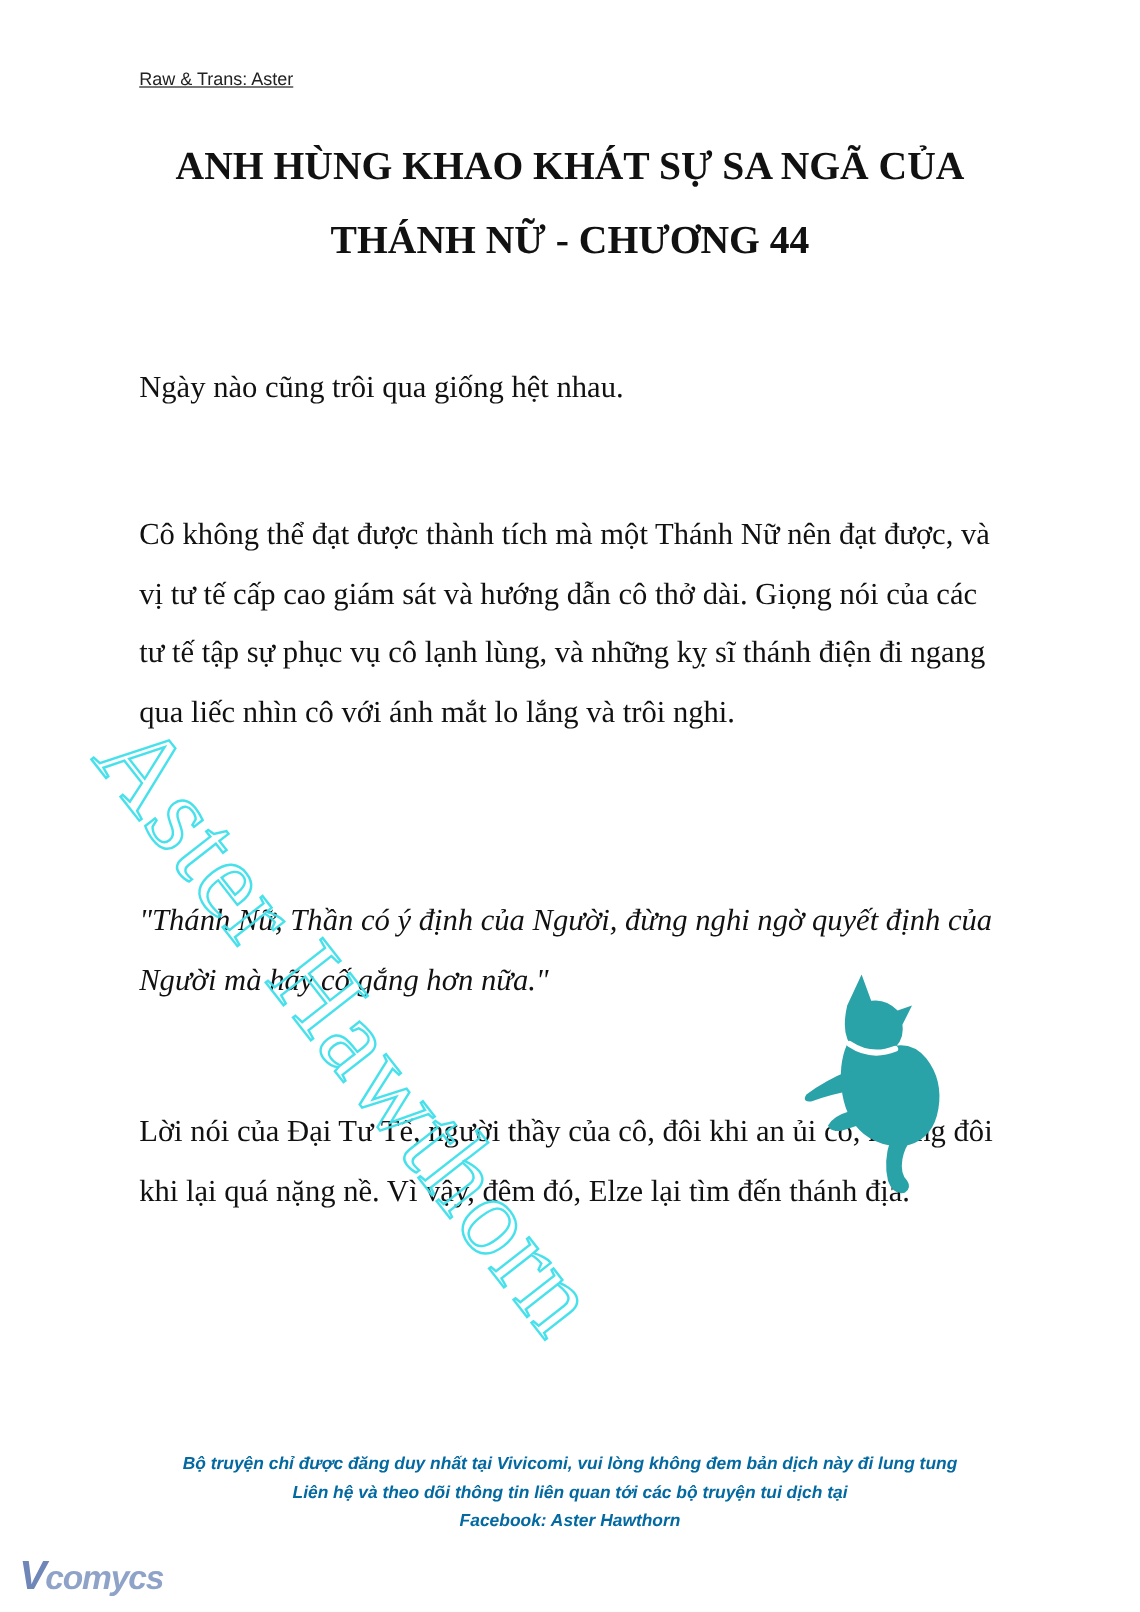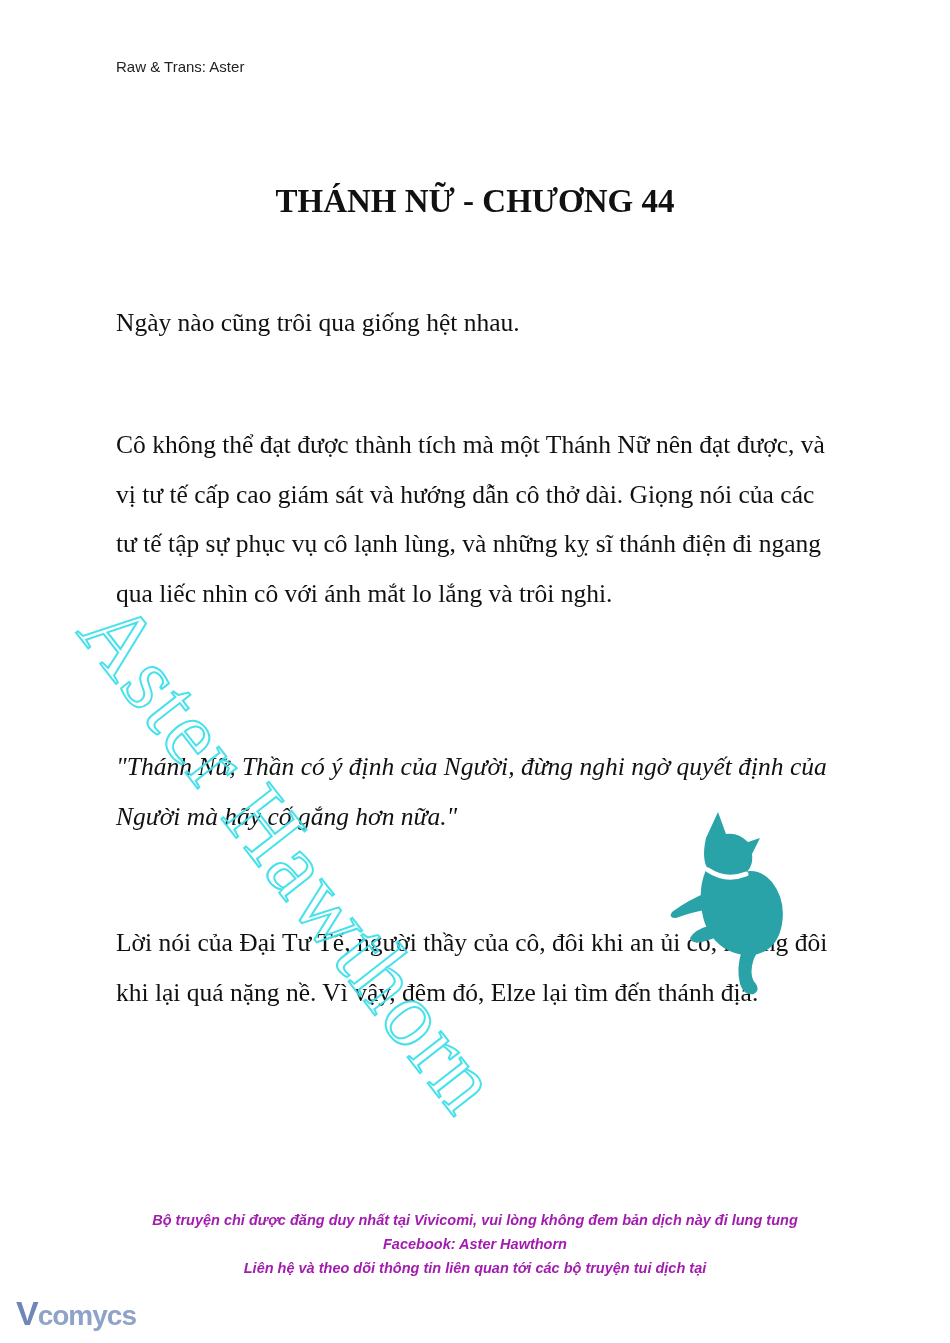--- a/index.html
+++ b/index.html
@@ -15,20 +15,21 @@
       font-family: "Liberation Serif", serif;
       color: #111111;
     }
     .credit {
       position: absolute;
       left: 116px;
       top: 58px;
       font-family: "Liberation Sans", sans-serif;
       font-size: 15px;
       color: #222;
+      text-decoration: underline;
     }
     .title {
       position: absolute;
       left: 60px;
       width: 830px;
       top: 108px;
       text-align: center;
       font-family: "Liberation Serif", serif;
       font-weight: bold;
       font-size: 33px;
@@ -77,45 +78,46 @@
       position: absolute;
       left: 60px;
       width: 830px;
       top: 1208px;
       text-align: center;
       font-family: "Liberation Sans", sans-serif;
       font-style: italic;
       font-weight: bold;
       font-size: 14.5px;
       line-height: 24px;
-      color: #a21caf;
+      color: #0369a1;
     }
     .footer div { margin: 0; }
     .logo {
       position: absolute;
       left: 16px;
       top: 1294px;
       font-family: "Liberation Sans", sans-serif;
+      font-style: italic;
       font-weight: bold;
       font-size: 28px;
       color: #8fa3c8;
       letter-spacing: -1px;
     }
     .logo .v {
       color: #6f86b8;
       font-size: 34px;
     }
   </style>
 </head>
 <body>
 
 <div class="credit">Raw &amp; Trans: Aster</div>
 
 <h1 class="title">
-  <br>
+  <span>ANH HÙNG KHAO KHÁT SỰ SA NGÃ CỦA</span><br>
   <span>THÁNH NỮ - CHƯƠNG 44</span>
 </h1>
 
 <p class="para p1">Ngày nào cũng trôi qua giống hệt nhau.</p>
 <p class="para p2">Cô không thể đạt được thành tích mà một Thánh Nữ nên đạt được, và vị tư tế cấp cao giám sát và hướng dẫn cô thở dài. Giọng nói của các tư tế tập sự phục vụ cô lạnh lùng, và những kỵ sĩ thánh điện đi ngang qua liếc nhìn cô với ánh mắt lo lắng và trôi nghi.</p>
 <p class="para p3">"Thánh Nữ, Thần có ý định của Người, đừng nghi ngờ quyết định của Người mà hãy cố gắng hơn nữa."</p>
 <p class="para p4">Lời nói của Đại Tư Tế, người thầy của cô, đôi khi an ủi cô, nhưng đôi khi lại quá nặng nề. Vì vậy, đêm đó, Elze lại tìm đến thánh địa.</p>
 
 <div class="watermark">Aster Hawthorn</div>
 
@@ -131,19 +133,19 @@
     <path d="M40 118 Q26 122 22 130 Q24 136 34 134 Q48 130 56 126 Z"></path>
 
     <path d="M74 142 Q68 160 72 176 Q76 188 86 186 Q92 182 88 176 Q82 170 84 158 Q86 148 90 144 Z"></path>
   </g>
 
   <path d="M40 62 Q58 74 78 66" stroke="#ffffff" stroke-width="5" fill="none" stroke-linecap="round"></path>
 </svg>
 
 <div class="footer">
   <div>Bộ truyện chỉ được đăng duy nhất tại Vivicomi, vui lòng không đem bản dịch này đi lung tung</div>
+  <div>Liên hệ và theo dõi thông tin liên quan tới các bộ truyện tui dịch tại</div>
   <div>Facebook: Aster Hawthorn</div>
-  <div>Liên hệ và theo dõi thông tin liên quan tới các bộ truyện tui dịch tại</div>
 </div>
 
 <div class="logo">
   <span class="v">V</span><span>comycs</span>
 </div>
 
 </body></html>

